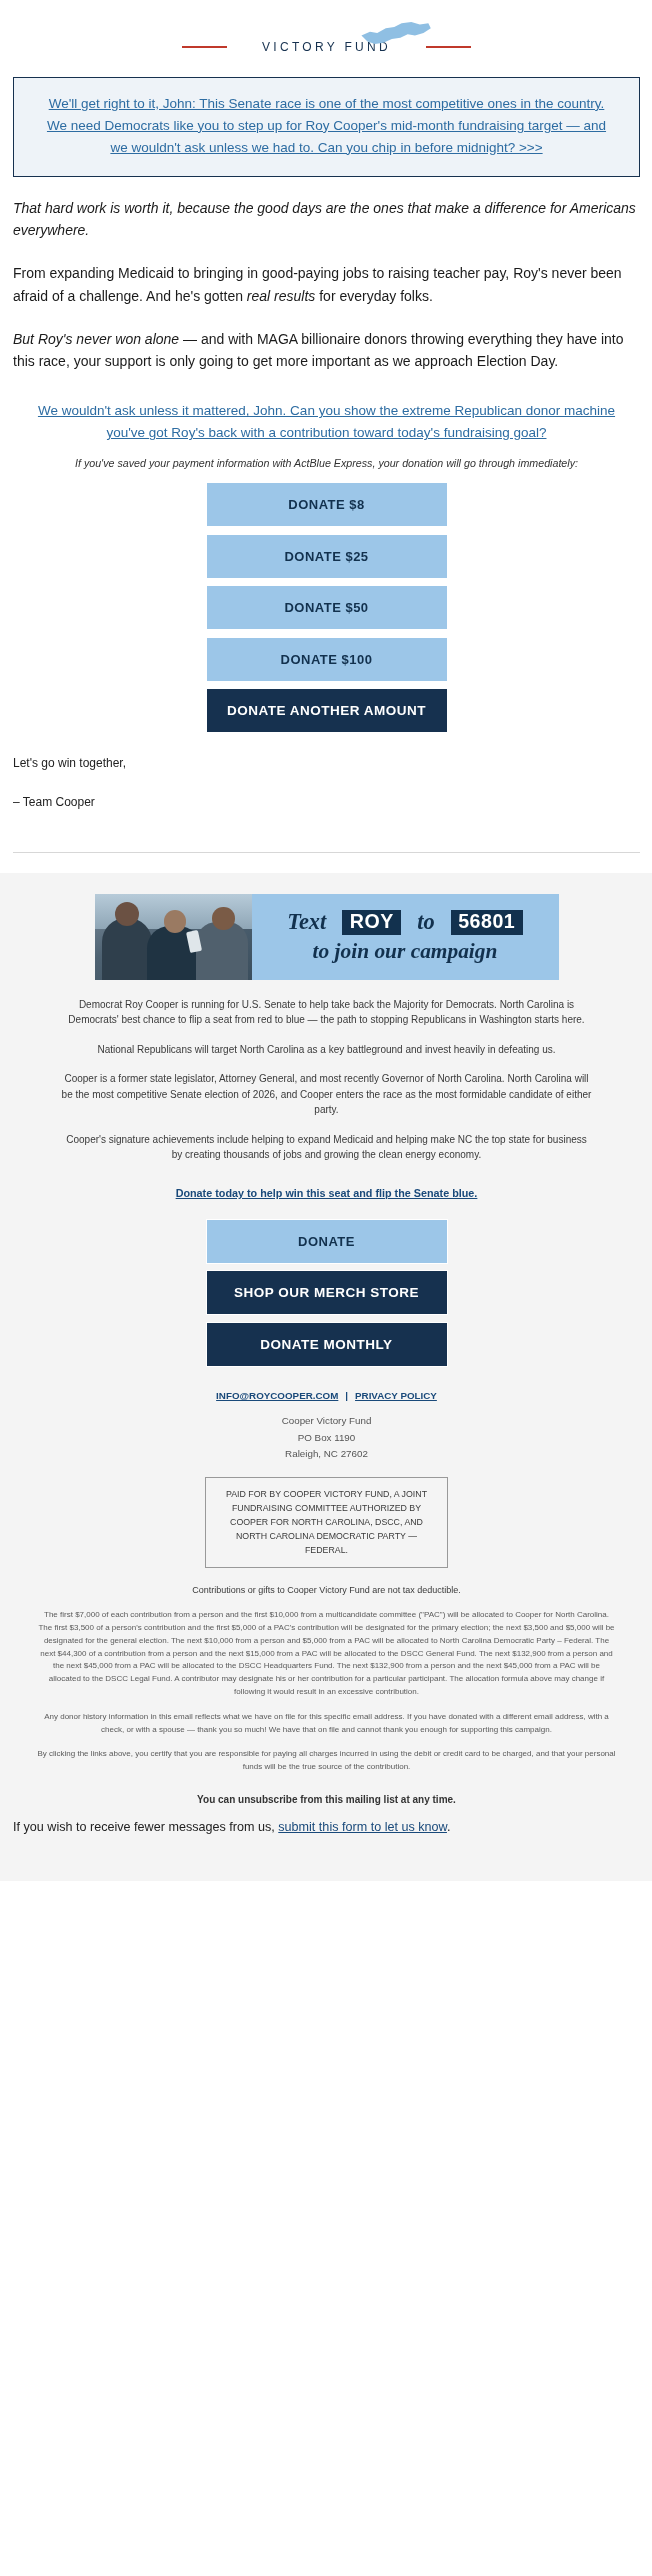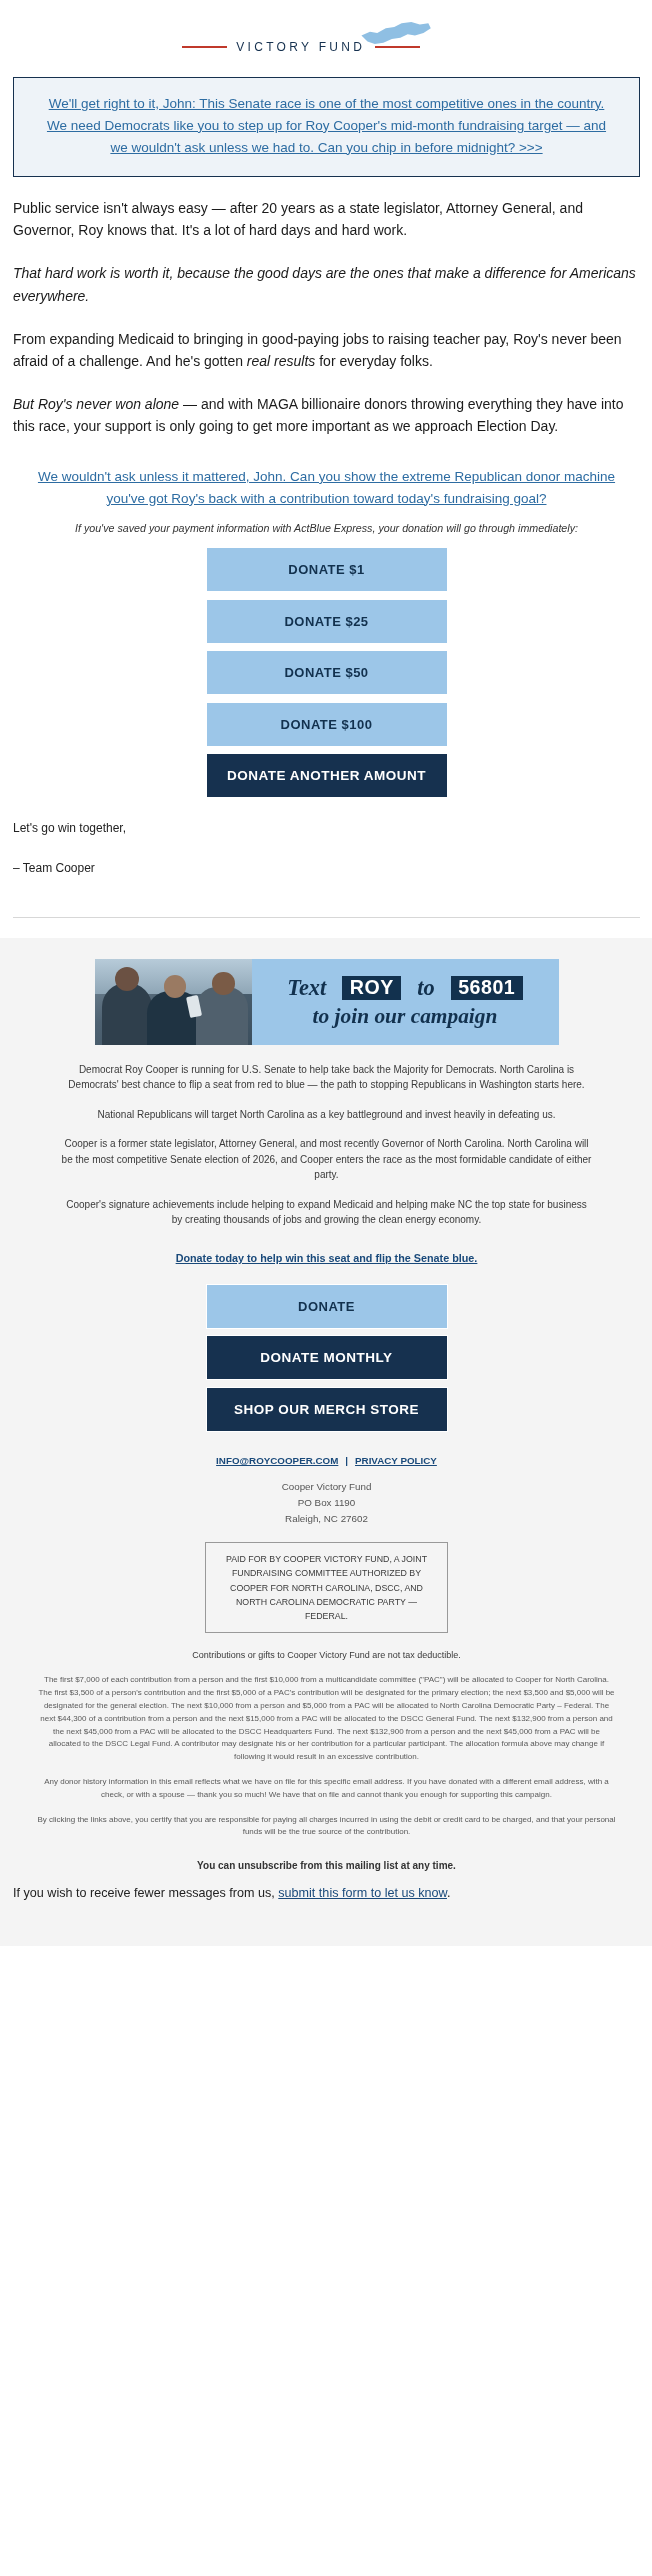--- a/index.html
+++ b/index.html
@@ -40,21 +40,21 @@
     font-family: "Liberation Serif", serif;
     font-size: 49px;
     letter-spacing: 1.9px;
     font-weight: bold;
     color: #16314f;
     line-height: 1;
   }
   .logo-sub-row {
     display: flex;
     align-items: center;
-    justify-content: flex-start;
+    justify-content: space-between;
     margin-top: 8.4px;
   }
   .logo-rule {
     height: 1.9px;
     background: #c0392b;
     flex: 1 1 auto;
     max-width: 45px;
   }
   .logo-sub {
     font-family: "Liberation Sans", sans-serif;
@@ -362,34 +362,33 @@
         <span class="logo-rule"></span>
       </div>
     </div>
   </div>
 
   <div class="callout">
     <a href="#">We'll get right to it, John: This Senate race is one of the most competitive ones in the country. We need Democrats like you to step up for Roy Cooper's mid-month fundraising target — and we wouldn't ask unless we had to. Can you chip in before midnight? &gt;&gt;&gt;</a>
   </div>
 
   <div class="body-copy">
-    <p>Public service isn't always easy — after 20 years as a state legislator, Attorney General, and Governor, Roy knows that. It's a lot of hard days and hard work.</p>
     <p class="italic">That hard work is worth it, because the good days are the ones that make a difference for Americans everywhere.</p>
     <p><span>From expanding Medicaid to bringing in good-paying jobs to raising teacher pay, Roy's never been afraid of a challenge. And he's gotten </span><em class="ital">real results</em><span> for everyday folks.</span></p>
     <p><em class="ital">But Roy's never won alone</em><span> — and with MAGA billionaire donors throwing everything they have into this race, your support is only going to get more important as we approach Election Day.</span></p>
   </div>
 
   <div class="ask">
     <a href="#">We wouldn't ask unless it mattered, John. Can you show the extreme Republican donor machine you've got Roy's back with a contribution toward today's fundraising goal?</a>
   </div>
 
   <div class="express-note">If you've saved your payment information with ActBlue Express, your donation will go through immediately:</div>
 
   <div class="donate-stack">
-    <a href="#" class="btn btn-light">DONATE $1</a>
+    <a href="#" class="btn btn-light">DONATE $8</a>
     <a href="#" class="btn btn-light">DONATE $25</a>
     <a href="#" class="btn btn-light">DONATE $50</a>
     <a href="#" class="btn btn-light">DONATE $100</a>
     <a href="#" class="btn btn-dark">DONATE ANOTHER AMOUNT</a>
   </div>
 
   <div class="closing">
     <p>Let's go win together,</p>
     <p>– Team Cooper</p>
   </div>
@@ -424,22 +423,22 @@
     <p class="fp">National Republicans will target North Carolina as a key battleground and invest heavily in defeating us.</p>
     <p class="fp">Cooper is a former state legislator, Attorney General, and most recently Governor of North Carolina. North Carolina will be the most competitive Senate election of 2026, and Cooper enters the race as the most formidable candidate of either party.</p>
     <p class="fp">Cooper's signature achievements include helping to expand Medicaid and helping make NC the top state for business by creating thousands of jobs and growing the clean energy economy.</p>
 
     <div class="flink">
       <a href="#">Donate today to help win this seat and flip the Senate blue.</a>
     </div>
 
     <div class="footer-btns">
       <a href="#" class="btn btn-light">DONATE</a>
+      <a href="#" class="btn btn-dark">SHOP OUR MERCH STORE</a>
       <a href="#" class="btn btn-dark">DONATE MONTHLY</a>
-      <a href="#" class="btn btn-dark">SHOP OUR MERCH STORE</a>
     </div>
 
     <div class="contact-links">
       <a href="#">INFO@ROYCOOPER.COM</a>
       <span class="sep">|</span>
       <a href="#">PRIVACY POLICY</a>
     </div>
 
     <div class="address">
       <div>Cooper Victory Fund</div>

